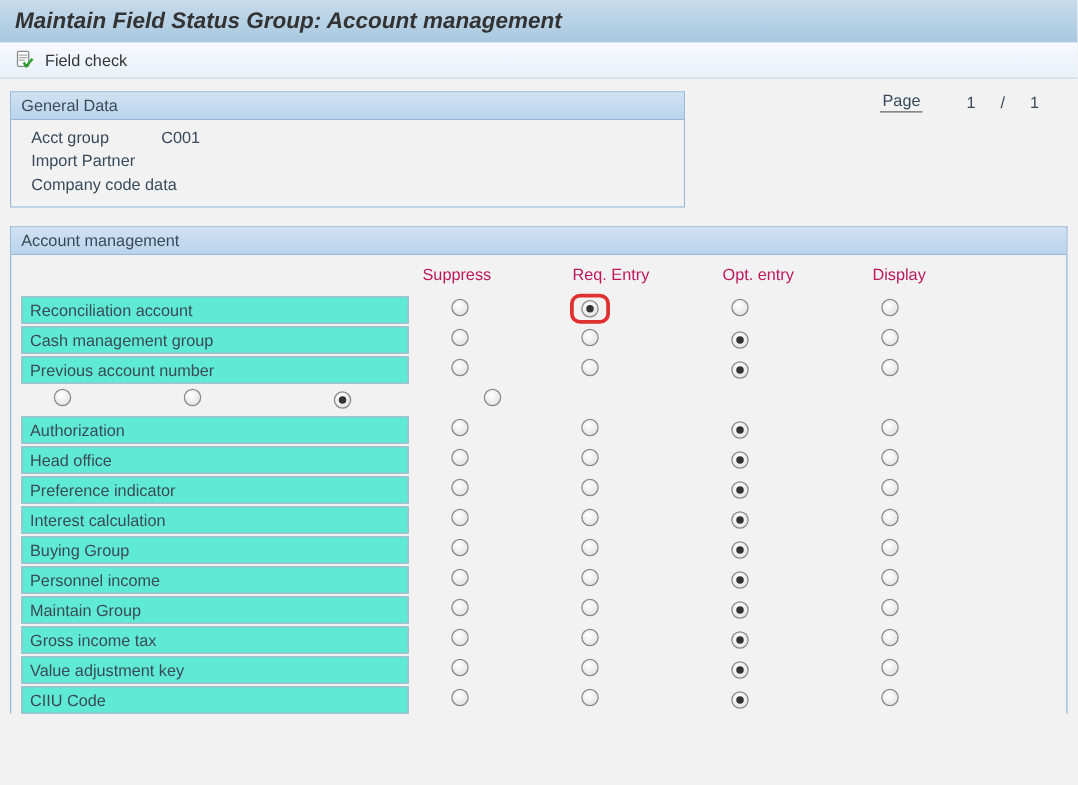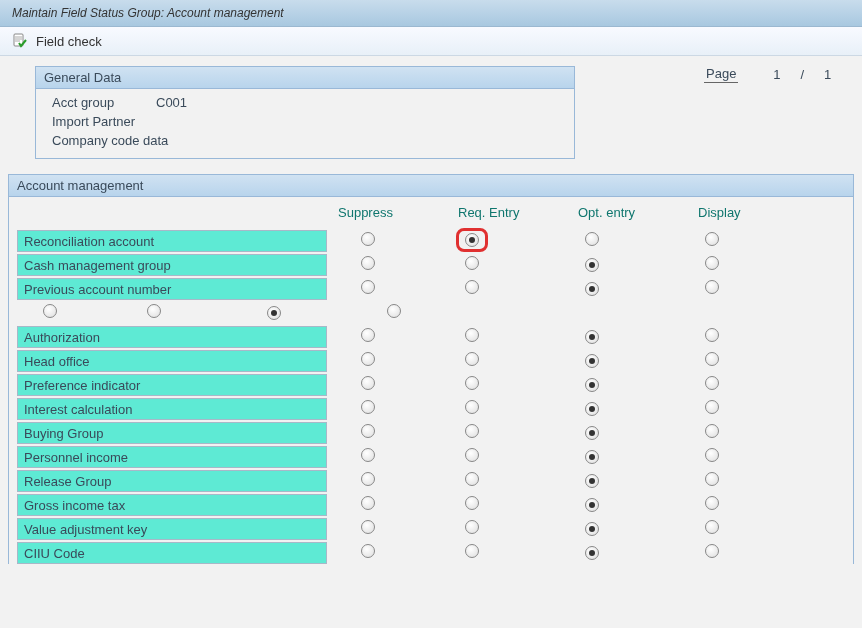--- a/index.html
+++ b/index.html
@@ -10,22 +10,22 @@
     font-size: 13px;
     background: #f2f2f2;
     color: #333;
     width: 862px;
     height: 628px;
     overflow: hidden;
   }
   .title-bar {
     background: linear-gradient(to bottom, #c8dcec, #a8c8e0);
     padding: 6px 12px;
-    font-size: 12px;
-    font-weight: normal;
+    font-size: 18px;
+    font-weight: bold;
     font-style: italic;
     color: #333;
     border-bottom: 1px solid #9bb8d0;
   }
   .toolbar {
     background: linear-gradient(to bottom, #f8faff, #e8f0f8);
     padding: 6px 12px;
     border-bottom: 1px solid #ccd8e4;
     display: flex;
     align-items: center;
@@ -36,21 +36,20 @@
   .content { padding: 10px 8px; }
   .top-row {
     display: flex;
     justify-content: space-between;
     align-items: flex-start;
   }
   .panel {
     border: 1px solid #99b8d8;
     background: #e6f0fa;
     width: 540px;
-    margin-left: 27px;
   }
   .panel-header {
     background: linear-gradient(to bottom, #d0e2f2, #b8d4ec);
     padding: 3px 8px;
     color: #3a4a5a;
     border-bottom: 1px solid #99b8d8;
   }
   .panel-body {
     padding: 4px 0 8px 0;
     background: #f2f2f2;
@@ -100,21 +99,21 @@
   .col-label {
     width: 325px;
     padding-left: 8px;
   }
   .col-radio {
     width: 120px;
     text-align: left;
     padding-left: 4px;
   }
   .grid-header-row .col-label {}
-  .grid-header-row .col-radio { color: #0f766e; }
+  .grid-header-row .col-radio { color: #be185d; }
   .grid-row {
     height: 24px;
   }
   .row-label-cell {
     width: 310px;
     border: 1px solid #a8b8c8;
     background: #5eead4;
     padding: 2px 6px;
     margin-left: 8px;
     color: #3a4a5a;
@@ -273,21 +272,21 @@
             <div class="radio-cell"><span class="radio"></span></div>
           </div>
           <div class="grid-row">
             <div class="row-label-cell">Personnel income</div>
             <div class="radio-cell first"><span class="radio"></span></div>
             <div class="radio-cell"><span class="radio"></span></div>
             <div class="radio-cell"><span class="radio selected"></span></div>
             <div class="radio-cell"><span class="radio"></span></div>
           </div>
           <div class="grid-row">
-            <div class="row-label-cell">Release Group</div>
+            <div class="row-label-cell">Maintain Group</div>
             <div class="radio-cell first"><span class="radio"></span></div>
             <div class="radio-cell"><span class="radio"></span></div>
             <div class="radio-cell"><span class="radio selected"></span></div>
             <div class="radio-cell"><span class="radio"></span></div>
           </div>
           <div class="grid-row">
             <div class="row-label-cell">Gross income tax</div>
             <div class="radio-cell first"><span class="radio"></span></div>
             <div class="radio-cell"><span class="radio"></span></div>
             <div class="radio-cell"><span class="radio selected"></span></div>

